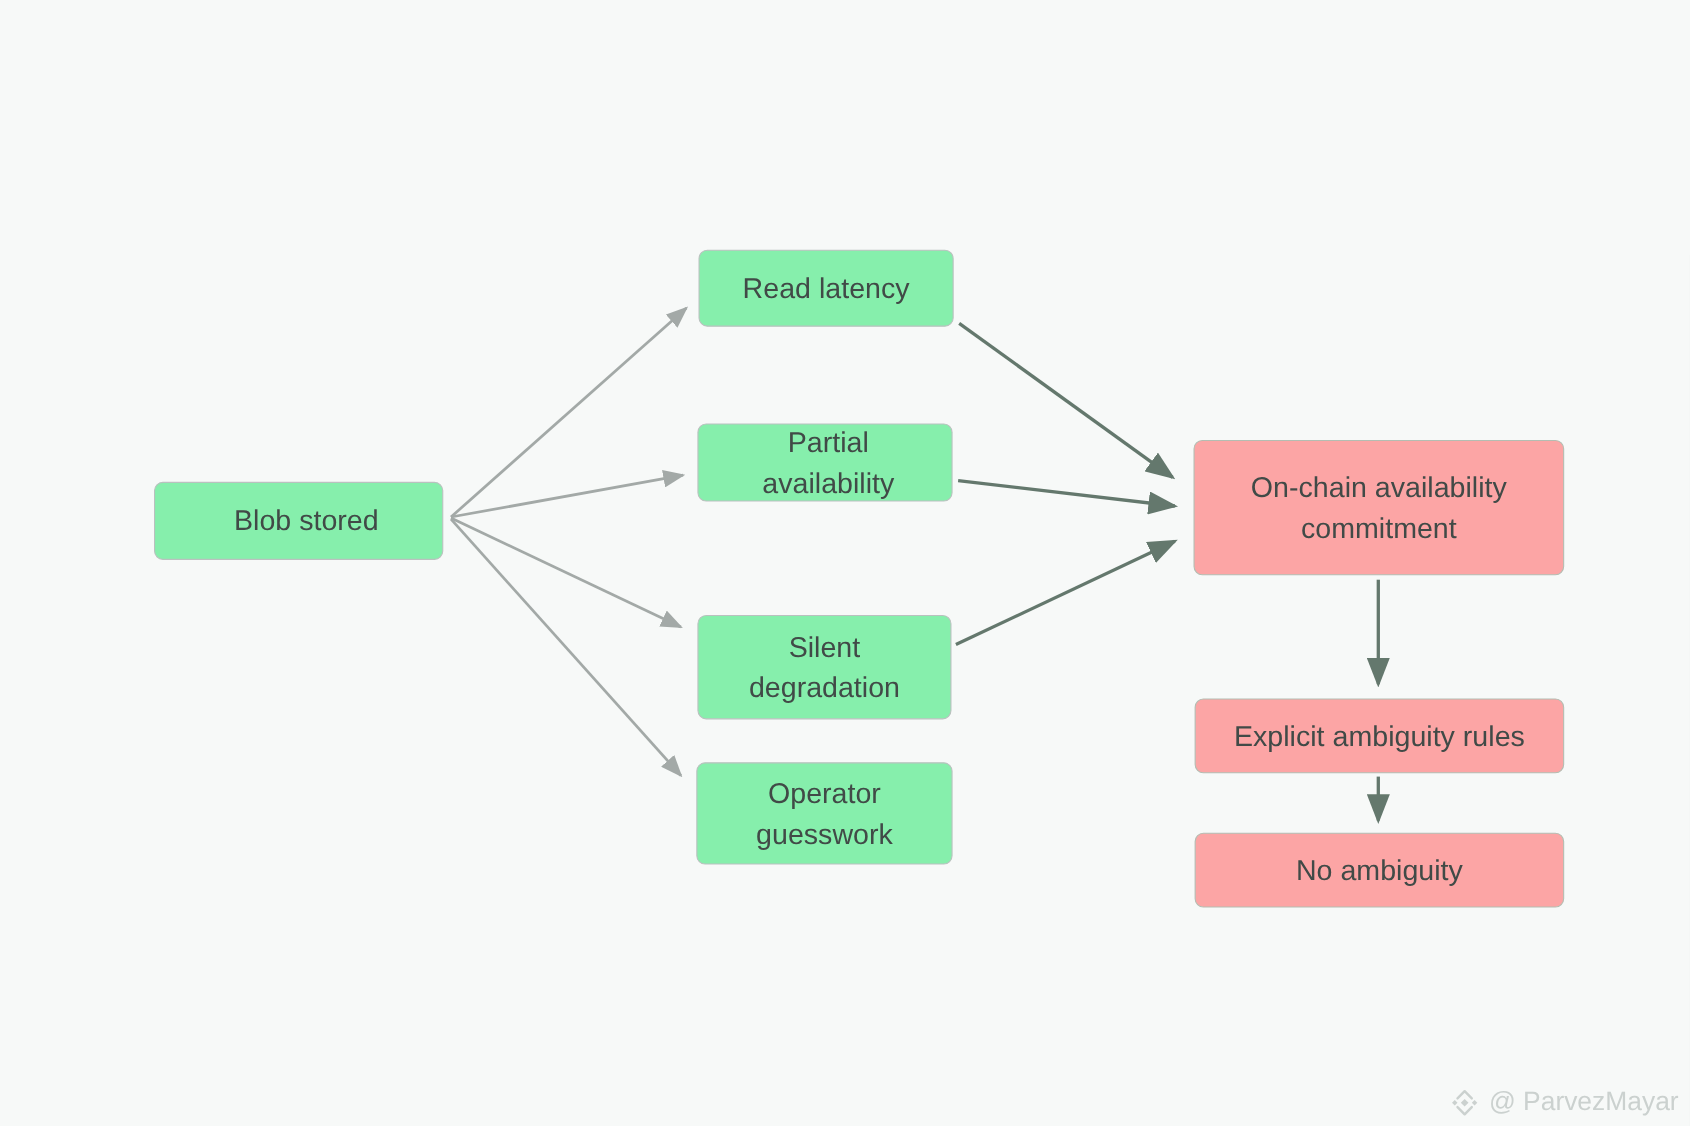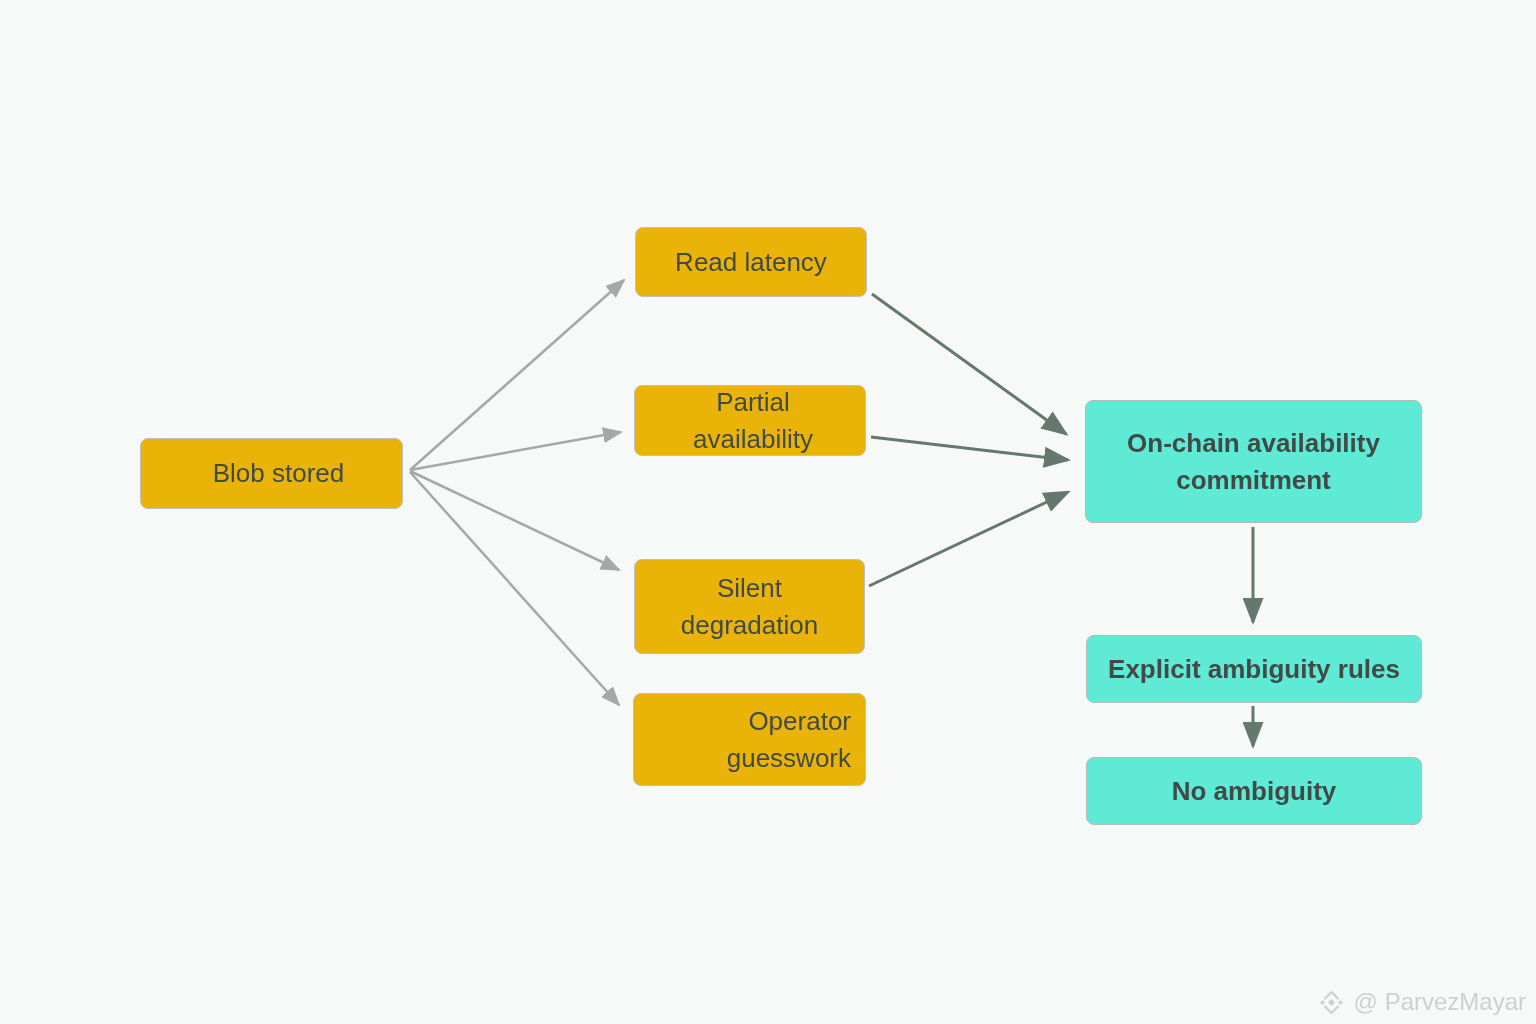--- a/index.html
+++ b/index.html
@@ -27,33 +27,32 @@
     justify-content: center;
     text-align: center;
     box-sizing: border-box;
     border-radius: 8px;
     font-size: 26px;
     line-height: 1.42;
     color: #414a47;
     padding: 6px 14px;
   }
   .node.gray {
-    background: #eab308;
+    background: #86efac;
     border: 1.5px solid #bac1bf;
   }
   .node.green {
-    background: #5eead4;
+    background: #fca5a5;
     border: 1.5px solid #b4bdb2;
-    font-weight: bold;
   }
   .node-blob      { left: 140px;  top: 438px; width: 263px; height: 71px; padding-left: 28px; }
   .node-read      { left: 635px;  top: 227px; width: 232px; height: 70px; }
   .node-partial   { left: 634px;  top: 385px; width: 232px; height: 71px; padding-left: 20px; }
   .node-silent    { left: 634px;  top: 539px; width: 231px; height: 95px; margin-top: 20px; }
-  .node-operator  { left: 633px;  top: 693px; width: 233px; height: 93px; text-align: right; }
+  .node-operator  { left: 633px;  top: 693px; width: 233px; height: 93px; }
   .node-onchain   { left: 1085px; top: 400px; width: 337px; height: 123px; }
   .node-explicit  { left: 1086px; top: 635px; width: 336px; height: 68px; }
   .node-noambig   { left: 1086px; top: 757px; width: 336px; height: 68px; }
   .watermark {
     position: absolute;
     right: 10px;
     bottom: 8px;
     display: flex;
     align-items: center;
     gap: 9px;

